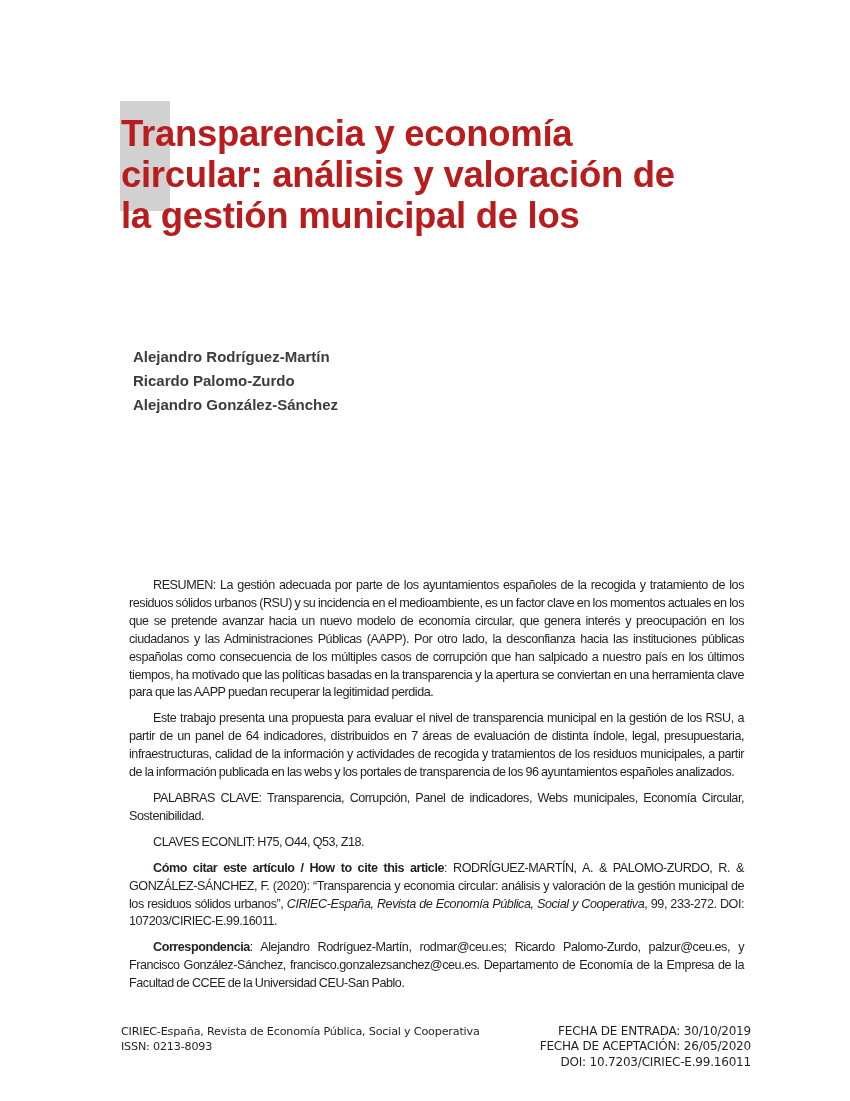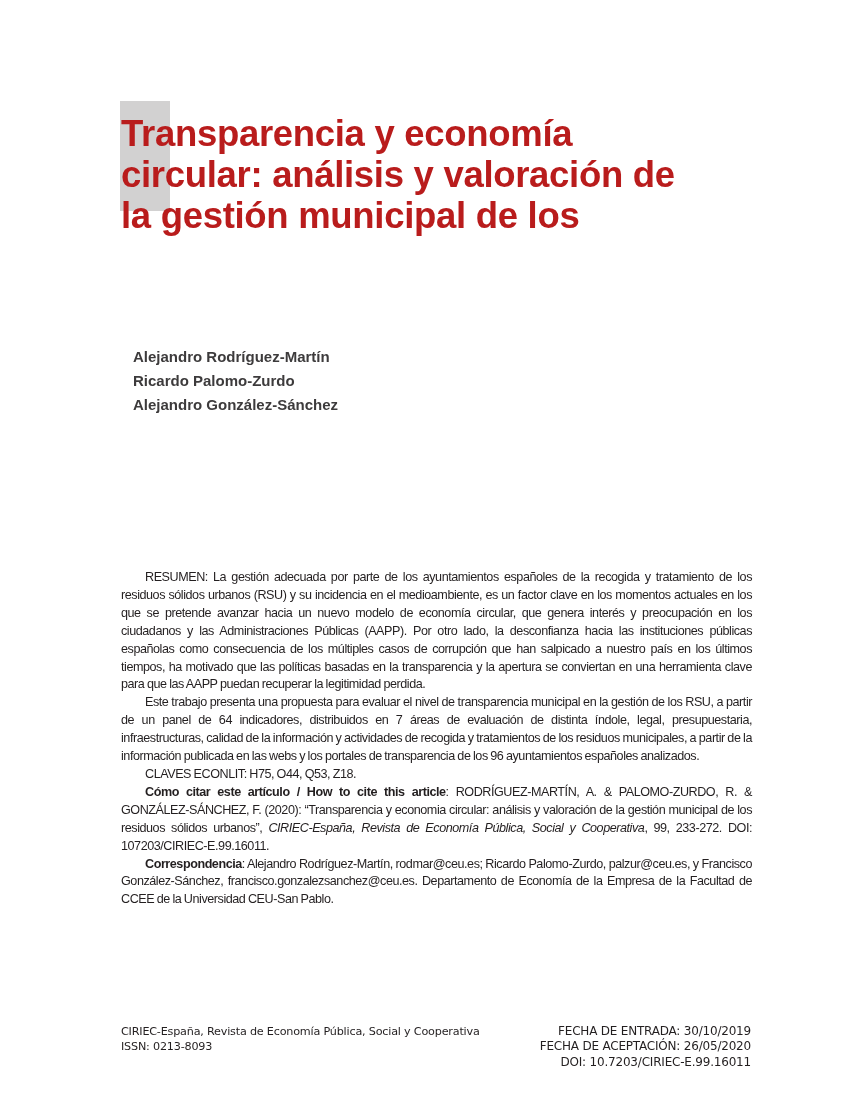--- a/index.html
+++ b/index.html
@@ -8,21 +8,21 @@
     .title { position: absolute; left: 121px; top: 113px; width: 650px; margin: 0;
       font-family: "Liberation Sans", sans-serif; font-weight: bold; font-size: 36.5px; line-height: 41px;
       letter-spacing: -0.3px; color: #b91c1c; }
     .title span { display: block; white-space: nowrap; }
     .authors { position: absolute; left: 121px; top: 345px;
       font-family: "Liberation Sans", sans-serif; font-weight: bold; font-size: 15px; line-height: 24px; color: #3d3b3c; margin-left: 12px; }
     .authors div { white-space: nowrap; }
     .abstract { position: absolute; left: 121px; top: 569px; width: 631px;
       font-family: "Liberation Sans", sans-serif; font-size: 12.6px; line-height: 17.9px; color: #231f20;
       letter-spacing: -0.45px; word-spacing: -0.5px; }
-    .abstract p { margin: 0; text-align: justify; text-indent: 24px; }
+    .abstract p { margin: 8px; text-align: justify; text-indent: 24px; }
     .abstract b { font-weight: bold; }
     .abstract i { font-style: italic; }
     .footer-left { position: absolute; left: 121px; top: 1024px;
       font-family: "DejaVu Sans", sans-serif; font-size: 11.2px; line-height: 15.3px; color: #231f20; letter-spacing: -0.2px; }
     .footer-right { position: absolute; right: 99px; top: 1024px; text-align: right;
       font-family: "DejaVu Sans", sans-serif; font-size: 12px; line-height: 15.3px; color: #231f20; letter-spacing: -0.2px; }
     .footer-left div, .footer-right div { white-space: nowrap; }
   </style>
 </head>
 <body>
@@ -37,20 +37,21 @@
 
 <div class="authors">
   <div>Alejandro Rodríguez-Martín</div>
   <div>Ricardo Palomo-Zurdo</div>
   <div>Alejandro González-Sánchez</div>
 </div>
 
 <div class="abstract">
   <p>RESUMEN: La gestión adecuada por parte de los ayuntamientos españoles de la recogida y tratamiento de los residuos sólidos urbanos (RSU) y su incidencia en el medioambiente, es un factor clave en los momentos actuales en los que se pretende avanzar hacia un nuevo modelo de economía circular, que genera interés y preocupación en los ciudadanos y las Administraciones Públicas (AAPP). Por otro lado, la desconfianza hacia las instituciones públicas españolas como consecuencia de los múltiples casos de corrupción que han salpicado a nuestro país en los últimos tiempos, ha motivado que las políticas basadas en la transparencia y la apertura se conviertan en una herramienta clave para que las AAPP puedan recuperar la legitimidad perdida.</p>
   <p>Este trabajo presenta una propuesta para evaluar el nivel de transparencia municipal en la gestión de los RSU, a partir de un panel de 64 indicadores, distribuidos en 7 áreas de evaluación de distinta índole, legal, presupuestaria, infraestructuras, calidad de la información y actividades de recogida y tratamientos de los residuos municipales, a partir de la información publicada en las webs y los portales de transparencia de los 96 ayuntamientos españoles analizados.</p>
+  <p>PALABRAS CLAVE: Transparencia, Corrupción, Panel de indicadores, Webs municipales, Economía Circular, Sostenibilidad.</p>
   <p>CLAVES ECONLIT: H75, O44, Q53, Z18.</p>
   <p><b>Cómo citar este artículo / How to cite this article</b><span>: RODRÍGUEZ-MARTÍN, A. &amp; PALOMO-ZURDO, R. &amp; GONZÁLEZ-SÁNCHEZ, F. (2020): “Transparencia y economia circular: análisis y valoración de la gestión municipal de los residuos sólidos urbanos”, </span><i>CIRIEC-España, Revista de Economía Pública, Social y Cooperativa</i><span>, 99, 233-272. DOI: 107203/CIRIEC-E.99.16011.</span></p>
   <p><b>Correspondencia</b><span>: Alejandro Rodríguez-Martín, rodmar@ceu.es; Ricardo Palomo-Zurdo, palzur@ceu.es, y Francisco González-Sánchez, francisco.gonzalezsanchez@ceu.es. Departamento de Economía de la Empresa de la Facultad de CCEE de la Universidad CEU-San Pablo.</span></p>
 </div>
 
 <div class="footer-left">
   <div>CIRIEC-España, Revista de Economía Pública, Social y Cooperativa</div>
   <div>ISSN: 0213-8093</div>
 </div>
 

